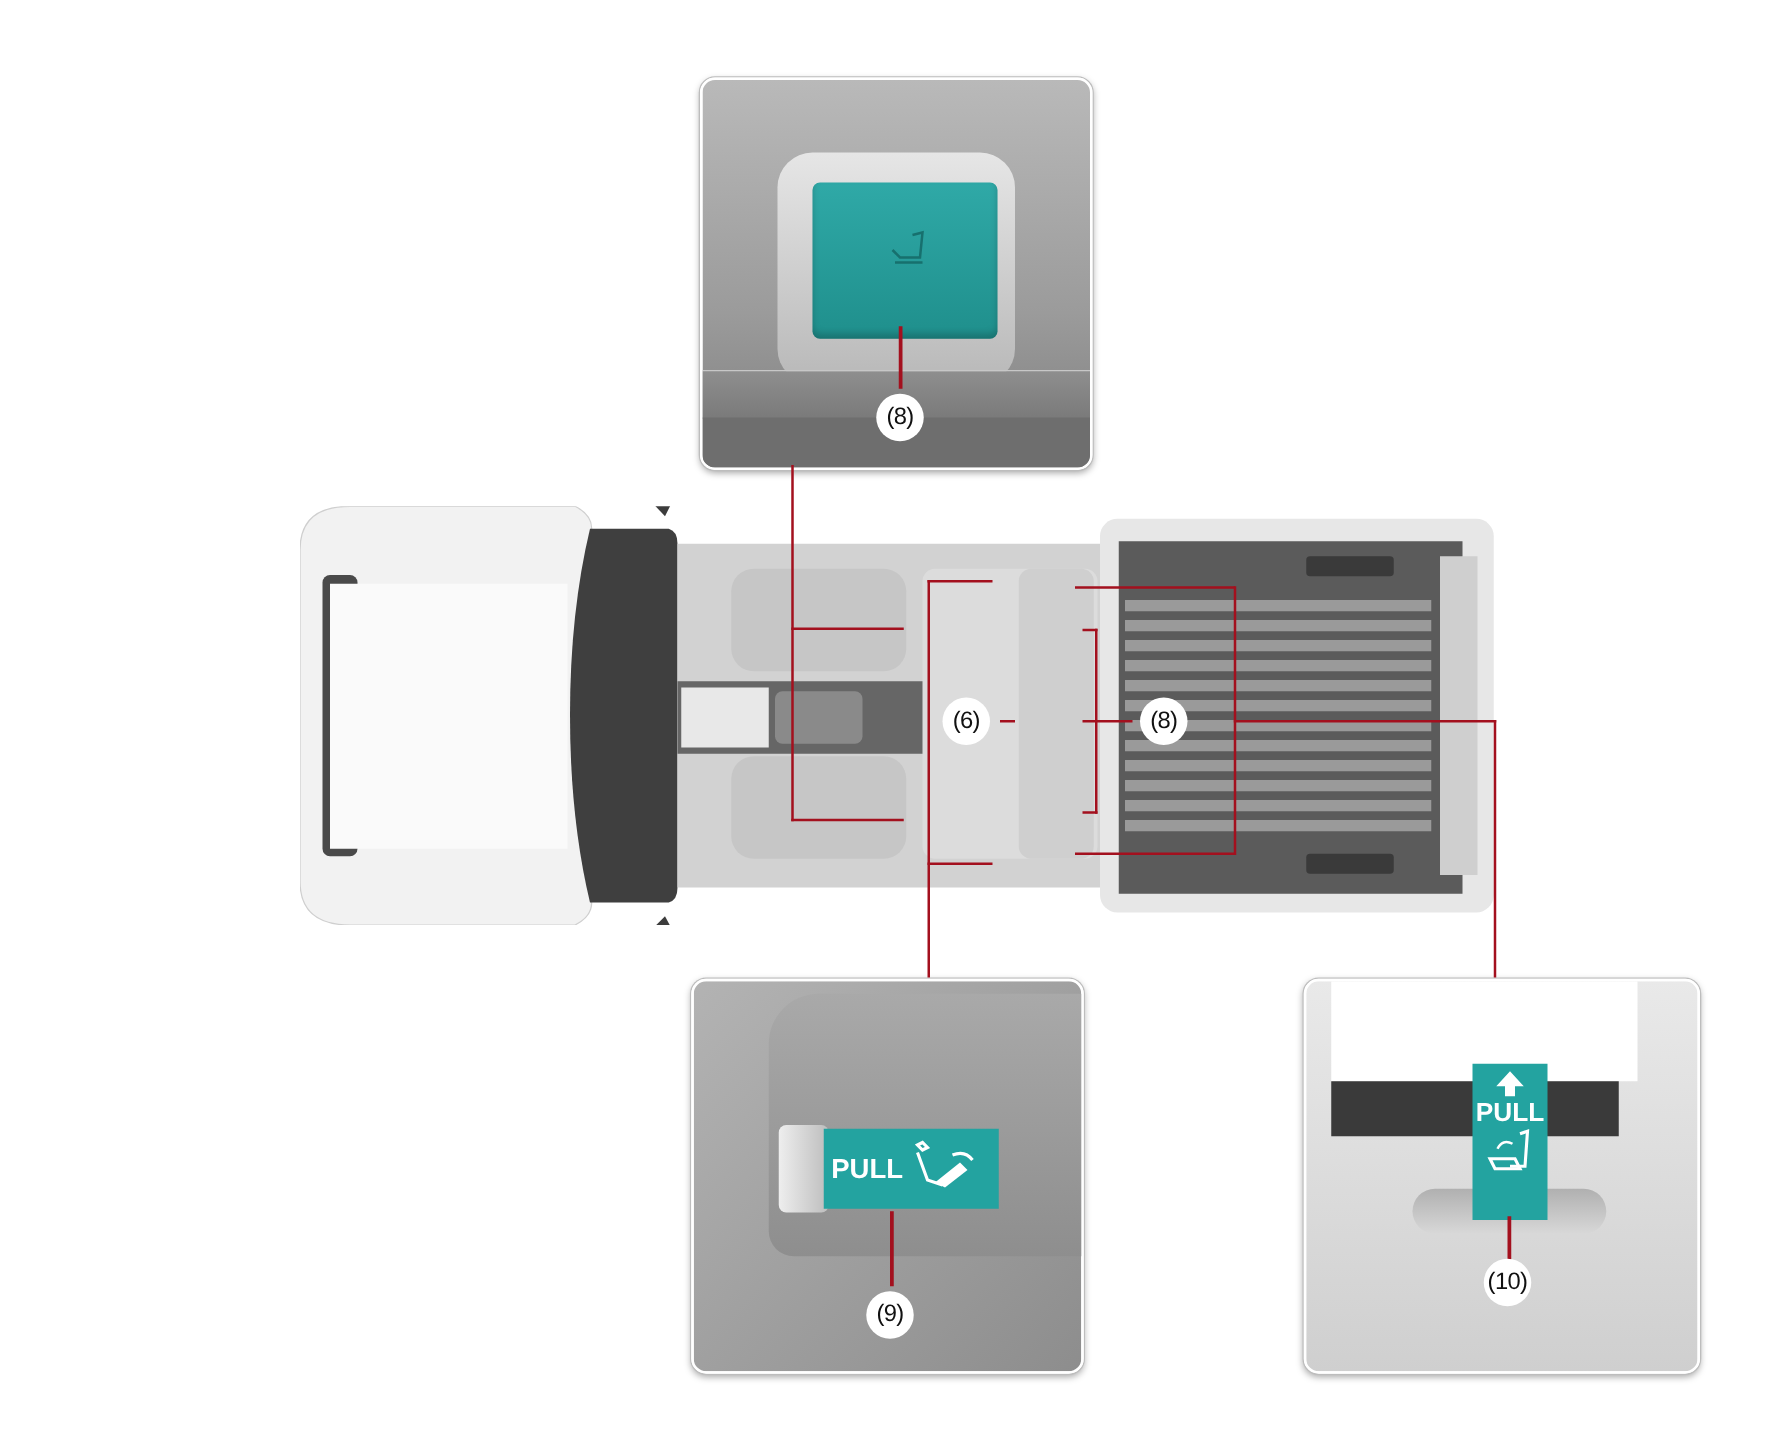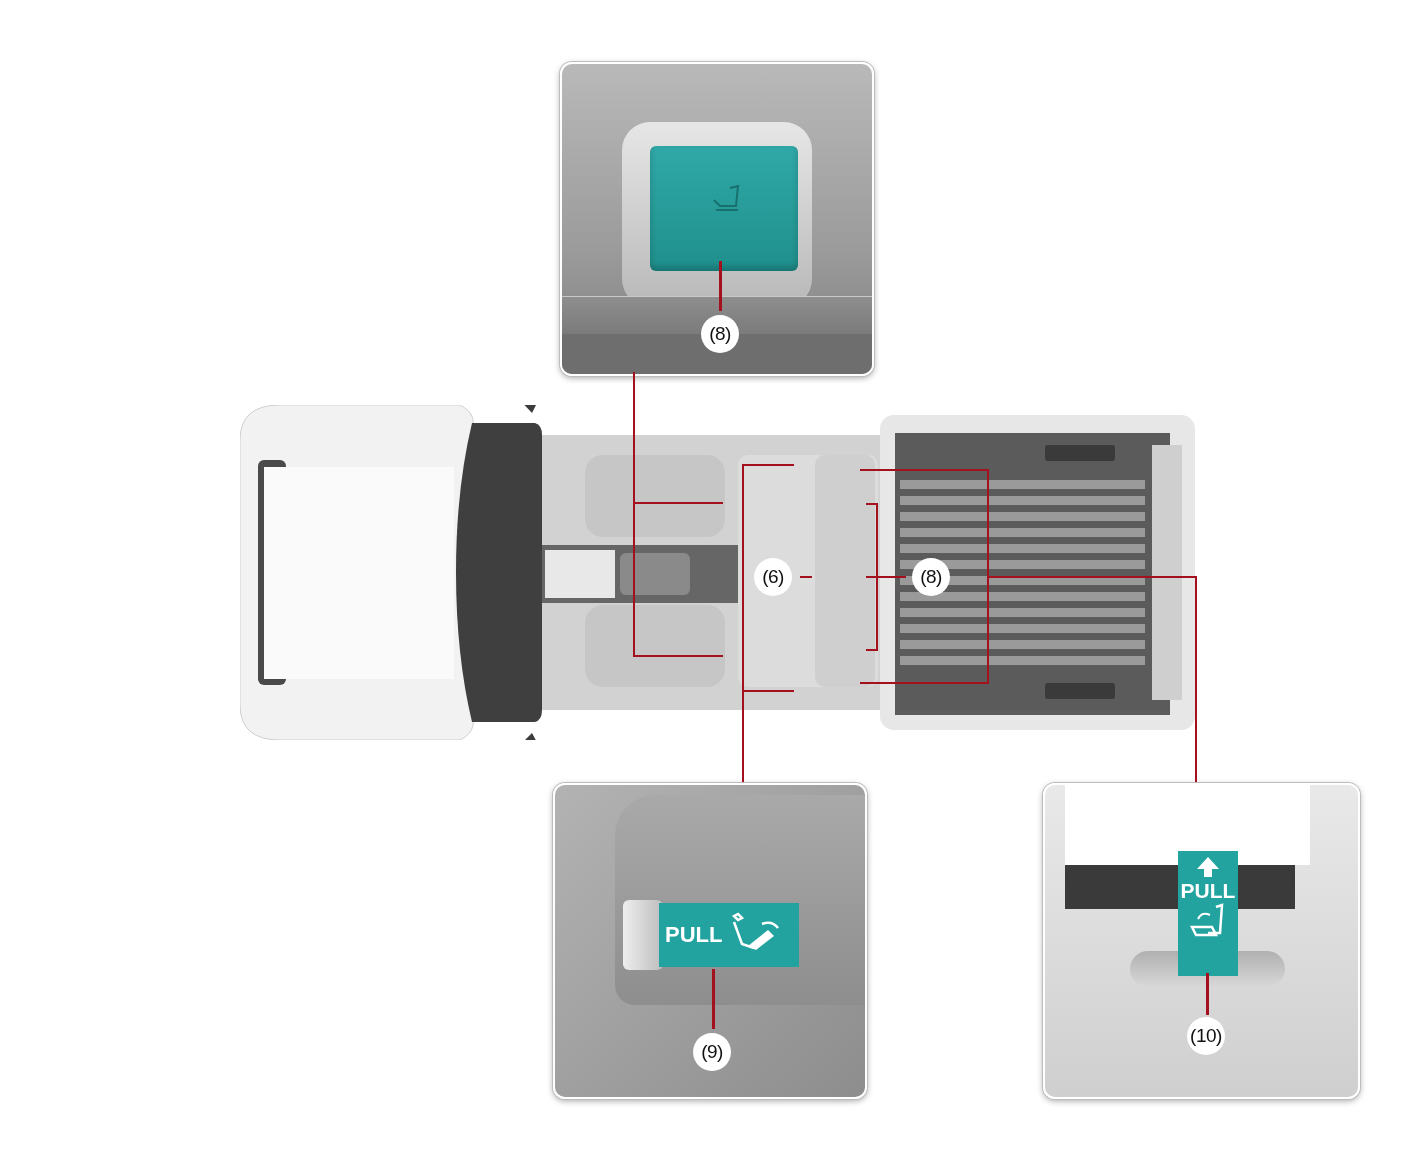--- a/index.html
+++ b/index.html
@@ -83,21 +83,21 @@
       <path d="M13 2 L24 14 L17 14 L17 22 L9 22 L9 14 L2 14 Z" fill="#fff"></path>
     </svg>
     <span>PULL</span>
     <svg width="44" height="40" viewBox="0 0 44 40">
       <path d="M30 4 L36 2 L34 30 L22 30" fill="none" stroke="#fff" stroke-width="2.5"></path>
       <path d="M6 24 L26 24 L30 32 L10 32 Z" fill="none" stroke="#fff" stroke-width="2.5"></path>
       <path d="M12 16 Q16 8 24 12" fill="none" stroke="#fff" stroke-width="2"></path>
     </svg>
   </div>
   <div class="lead" style="left:161px;top:188px;width:3px;height:42px"></div>
-  <div class="callout" style="left:142px;top:232px">(10)</div>
+  <div class="callout" style="left:142px;top:222px">(10)</div>
 </div>
 
 <div class="abs car-body">
   <svg width="960" height="335" viewBox="0 0 960 335">
 
     <path d="M275 -10 L300 -28 L306 -20 L292 8 Z" fill="#3c3c3c"></path>
     <path d="M275 345 L300 362 L306 354 L292 328 Z" fill="#3c3c3c"></path>
 
     <path d="M40 0 L220 0 Q240 10 230 30 L230 305 Q240 325 220 335 L40 335 Q0 335 0 300 L0 35 Q0 0 40 0 Z" fill="#f2f2f2" stroke="#cfcfcf"></path>
     <rect x="18" y="55" width="28" height="225" rx="6" fill="#4a4a4a"></rect>

